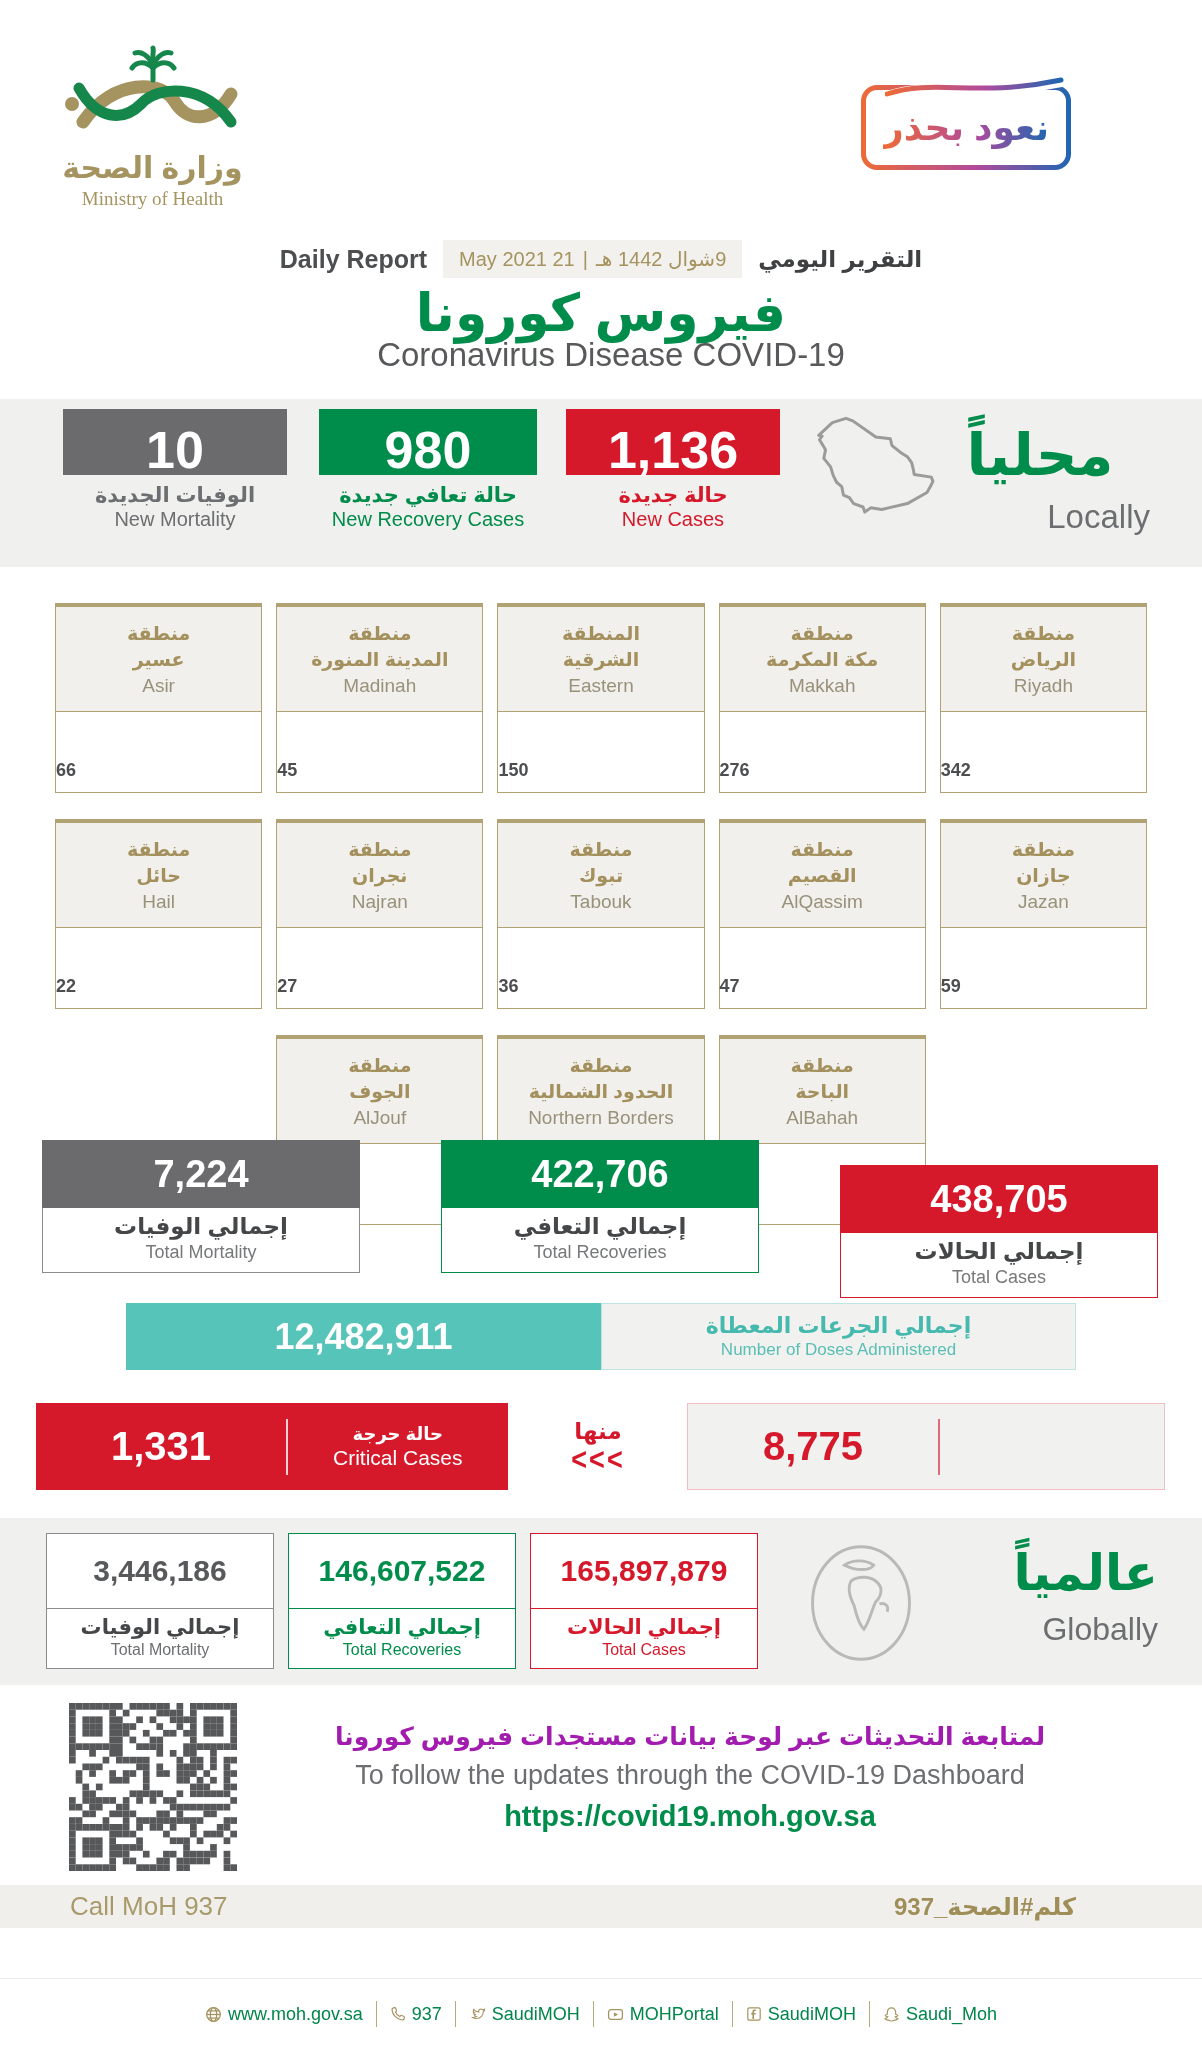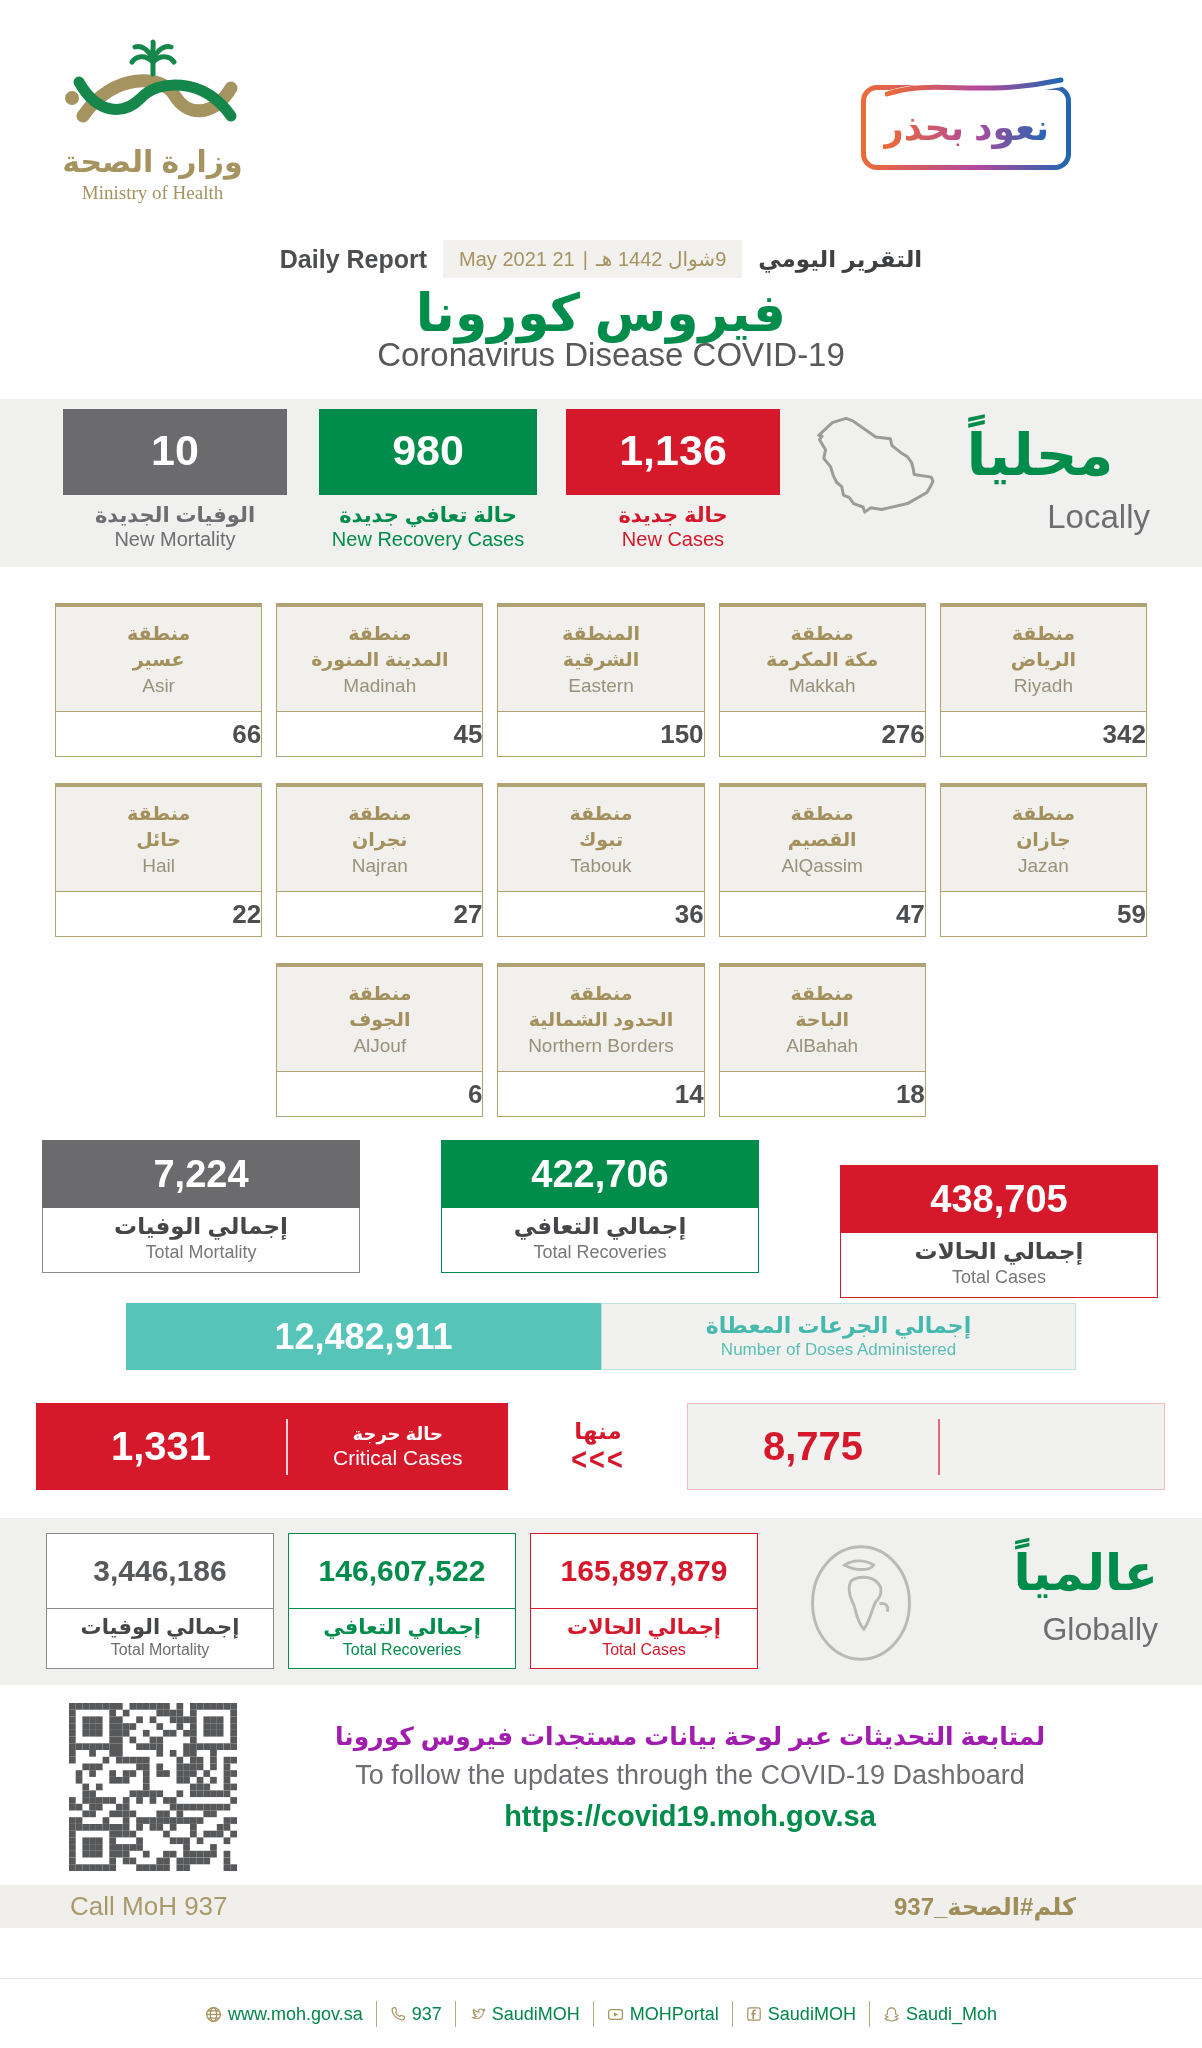--- a/index.html
+++ b/index.html
@@ -1,54 +1,54 @@
 <!DOCTYPE html>
 <html><head>
 <meta charset="utf-8">
 <style>
   html,body{margin:0;padding:0;background:#ffffff;}
   .page{position:relative;width:1202px;height:2048px;background:#fff;overflow:hidden;
         font-family:"Liberation Sans","DejaVu Sans",sans-serif;color:#4d4e50;}
   
-  .logo{position:absolute;left:45px;top:24px;width:215px;text-align:center;}
+  .logo{position:absolute;left:45px;top:30px;width:215px;text-align:center;}
   .logo-ar{font-size:30px;font-weight:bold;color:#a59360;direction:rtl;margin-top:2px;}
   .logo-en{font-size:19px;color:#a59360;font-family:"Liberation Serif","DejaVu Serif",serif;margin-top:3px;}
   .badge{position:absolute;left:861px;top:85px;width:210px;height:85px;border-radius:16px;
          background:linear-gradient(90deg,#ee6a35,#b14a9c 55%,#1e66b1);padding:5px;box-sizing:border-box;}
   .badge-inner{width:100%;height:100%;background:#fff;border-radius:11px;display:flex;align-items:center;justify-content:center;}
   .badge-text{font-size:36px;font-weight:800;direction:rtl;
          background:linear-gradient(90deg,#ee6a35,#b14a9c 55%,#1e66b1);
          -webkit-background-clip:text;background-clip:text;color:transparent;}
   .badge-swoosh{position:absolute;top:-9px;right:6px;}
   .report-row{position:absolute;left:0;top:240px;width:100%;display:flex;justify-content:center;align-items:center;gap:16px;}
   .report-en{font-size:25px;font-weight:bold;color:#4d4e50;}
   .date-box{background:#f2f1ed;color:#a59360;font-size:20px;padding:7px 16px;direction:rtl;display:flex;gap:8px;align-items:center;}
   .report-ar{font-size:23px;font-weight:bold;color:#3f4042;direction:rtl;}
   .title-ar{position:absolute;left:0;top:283px;width:100%;text-align:center;font-size:52px;font-weight:800;color:#008c4a;direction:rtl;}
   .title-en{position:absolute;left:0;top:336px;width:100%;text-align:center;font-size:33px;color:#58595b;padding-left:10px;}
   
   .band1{position:absolute;left:0;top:399px;width:100%;height:168px;background:#f0f0ee;}
   .stat{position:absolute;text-align:center;}
-  .stat-box{height:86px;line-height:82px;color:#fff;font-size:43px;font-weight:800;}
+  .stat-box{height:66px;line-height:82px;color:#fff;font-size:52px;font-weight:800;}
   .stat-ar{font-size:21px;font-weight:bold;margin-top:8px;direction:rtl;}
   .stat-en{font-size:20px;margin-top:1px;}
   .c-gray .stat-box{background:#6b6b6d;} .c-gray .stat-ar,.c-gray .stat-en{color:#6d6e71;}
   .c-green .stat-box{background:#008c4a;} .c-green .stat-ar,.c-green .stat-en{color:#008c4a;}
   .c-red .stat-box{background:#d6182b;} .c-red .stat-ar,.c-red .stat-en{color:#d6182b;}
   .loc-head{position:absolute;left:930px;top:12px;width:220px;text-align:right;}
   .loc-ar{font-size:58px;font-weight:800;color:#008c4a;direction:rtl;line-height:1.5;text-align:center;}
   .loc-en{font-size:33px;color:#6d6e71;margin-top:0px;}
   
   .regions{position:absolute;left:55px;top:603px;width:1092px;display:grid;
            grid-template-columns:repeat(5,1fr);column-gap:14px;row-gap:26px;}
   .rcard{border:1.5px solid #b0a273;border-top:4px solid #b0a273;background:#fff;}
   .rhead{background:#f1f0ec;height:104px;display:flex;flex-direction:column;justify-content:center;text-align:center;border-bottom:1.5px solid #b0a273;}
   .r-ar1,.r-ar2{font-size:19px;font-weight:bold;color:#a3905c;direction:rtl;line-height:1.35;}
   .r-en{font-size:19px;color:#99917a;margin-top:3px;}
-  .r-val{height:44px;line-height:44px;text-align:right;font-size:26px;font-weight:bold;color:#4d4e50;}
+  .r-val{height:44px;line-height:44px;text-align:left;font-size:18px;font-weight:bold;color:#4d4e50;margin-top:36px;}
   
   .totals{position:absolute;left:0;top:1140px;width:100%;}
   .tcard{position:absolute;width:318px;text-align:center;box-sizing:border-box;}
   .t-head{height:68px;line-height:68px;color:#fff;font-size:38px;font-weight:800;}
   .t-body{border:1.6px solid;border-top:none;padding:5px 0 9px 0;background:#fff;}
   .t-ar{font-size:23px;font-weight:bold;color:#454648;direction:rtl;}
   .t-en{font-size:18px;color:#77787a;margin-top:2px;}
   
   .doses{position:absolute;left:126px;top:1303px;width:950px;height:67px;display:flex;}
   .d-num{width:475px;background:#57c4b9;color:#fff;font-size:36px;font-weight:800;

